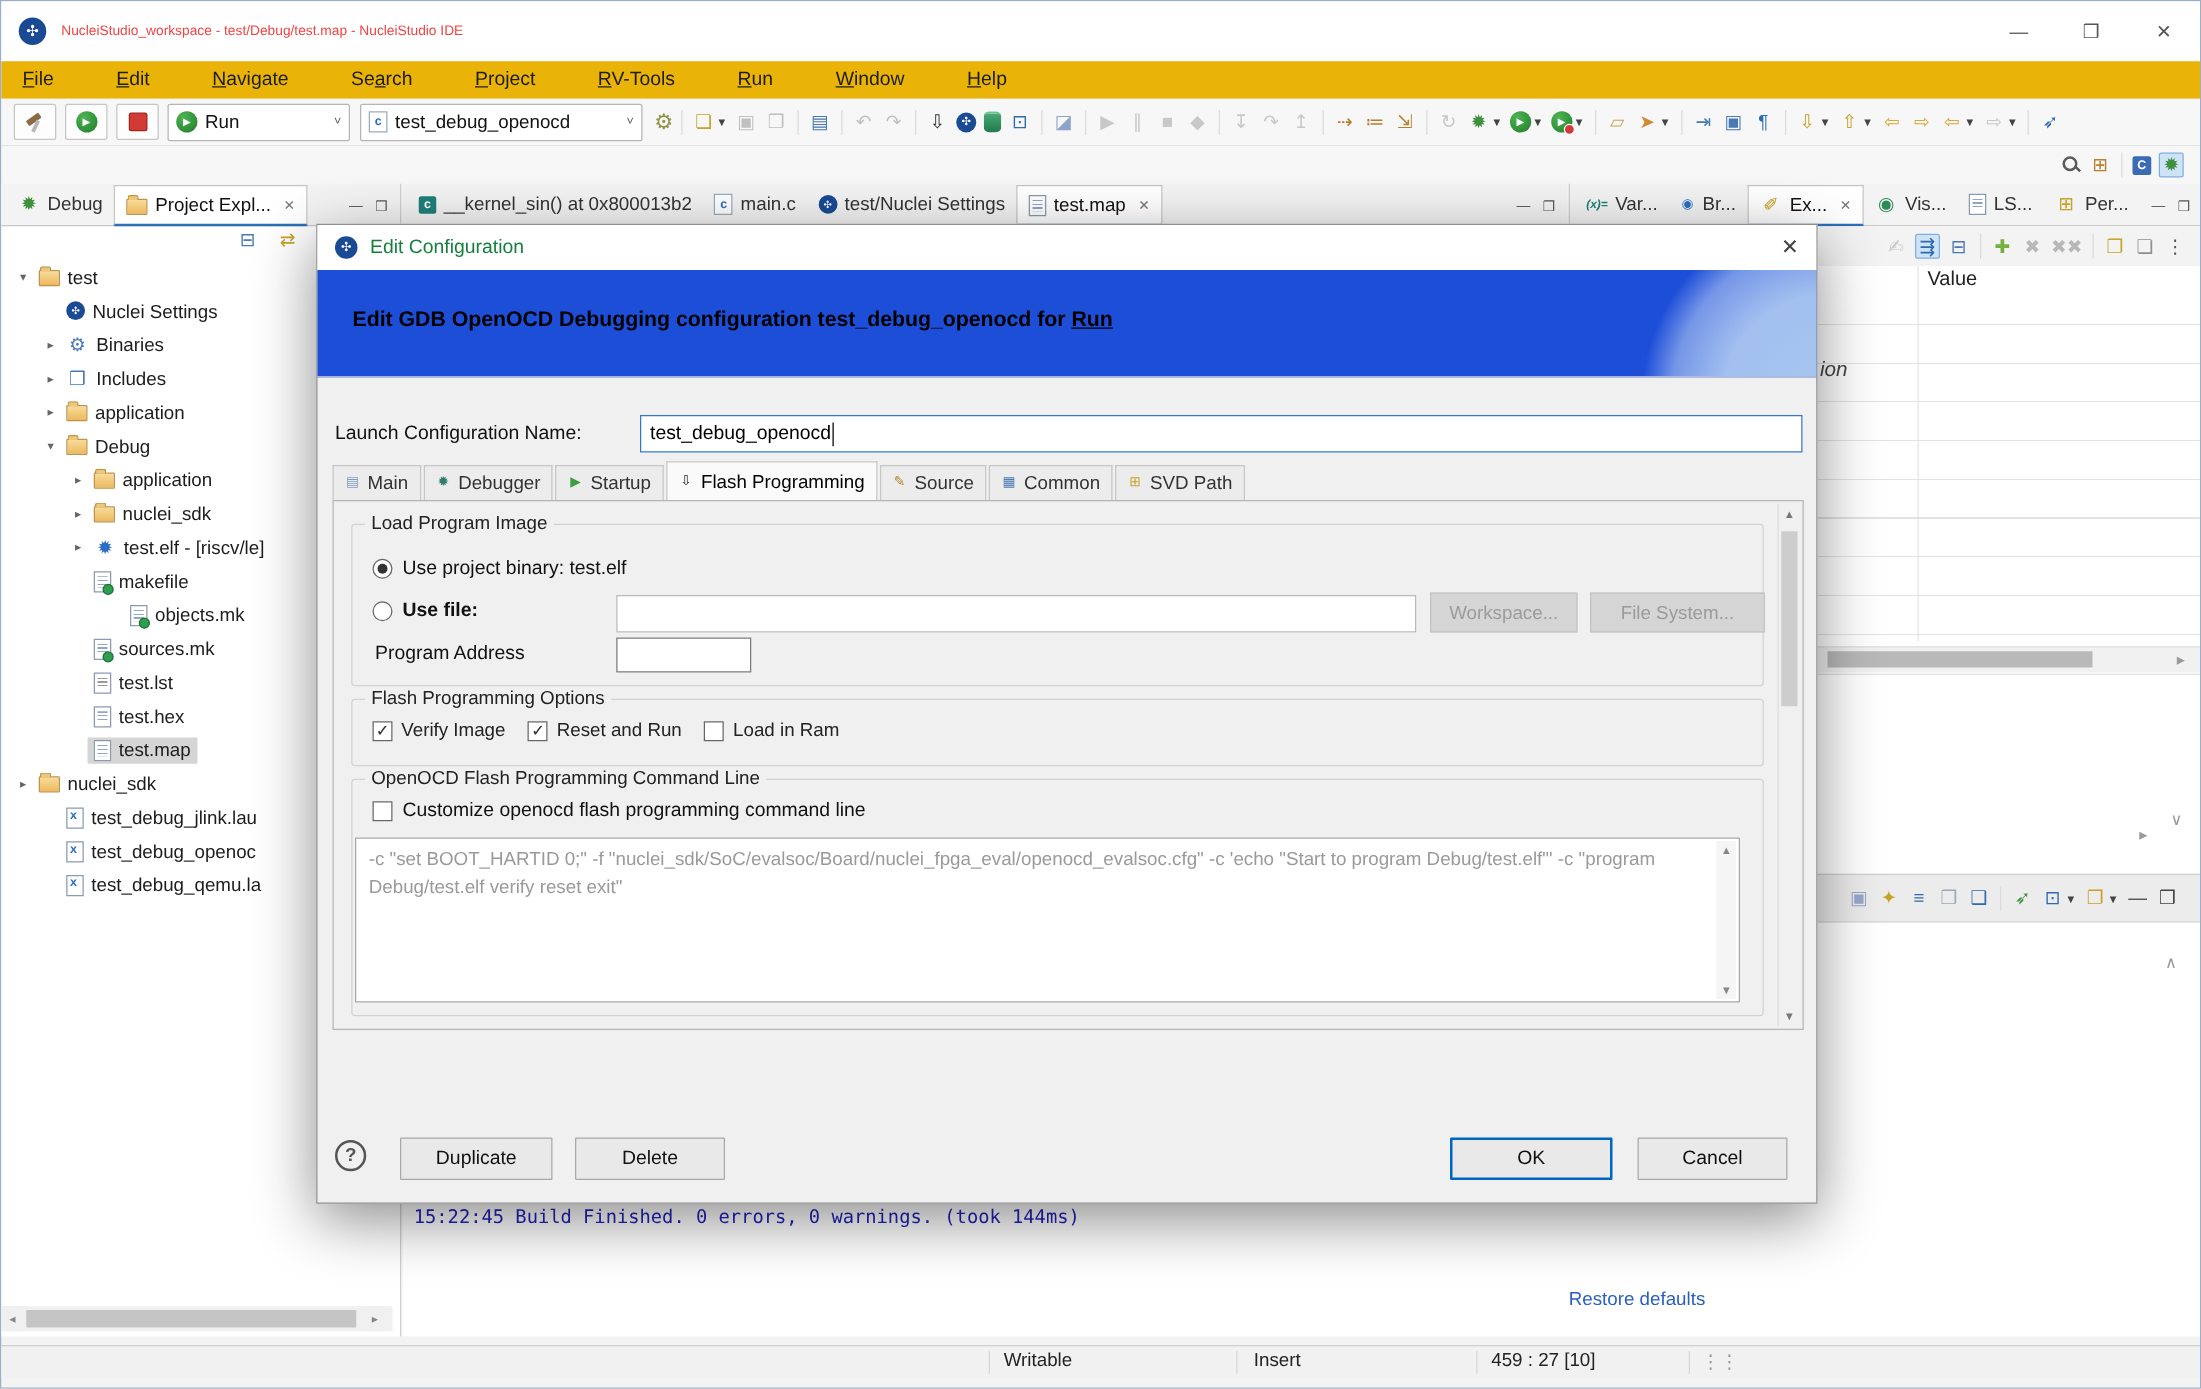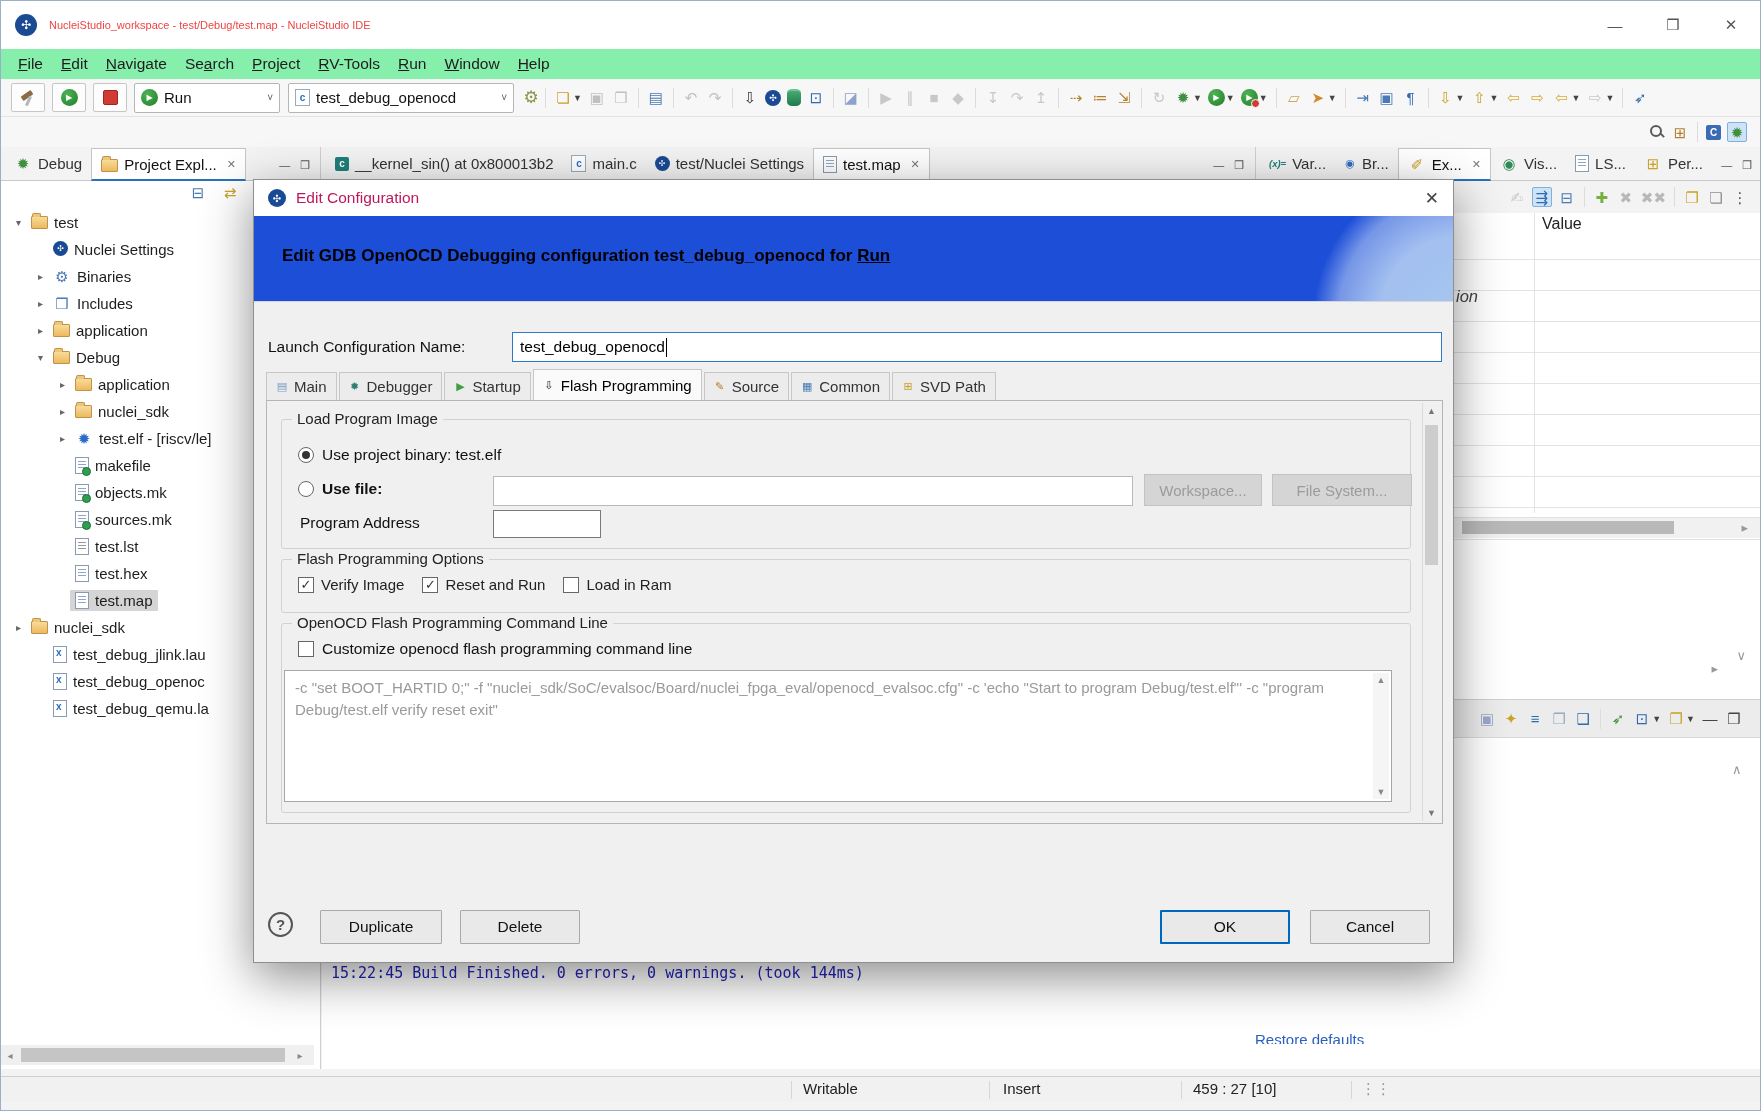--- a/index.html
+++ b/index.html
@@ -11,21 +11,21 @@
   .gl.sm{font-size:11px;min-width:12px;}
   .dd{font-size:9px;color:#444;margin-left:1px;}
   .sep{width:1px;height:20px;background:#dcdcdc;margin:0 5px;flex:none;align-self:center;}
   
   #titlebar{left:0;top:0;width:100%;height:48px;background:#fff;display:flex;align-items:center;}
   .icnuc{background:#1a4a94;border-radius:50%;color:#fff;display:inline-flex;align-items:center;justify-content:center;flex:none;}
   #title-text{color:#ef4444;font-size:11px;margin-left:12px;}
   #win-controls{position:absolute;right:0;top:0;height:48px;display:flex;}
   #win-controls span{width:58px;display:flex;align-items:center;justify-content:center;color:#555;font-size:15px;}
   
-  #menubar{left:0;top:48px;width:100%;height:30px;background:#86efac;display:flex;align-items:center;padding-left:8px;box-sizing:border-box;}
+  #menubar{left:0;top:48px;width:100%;height:30px;background:#eab308;display:flex;align-items:center;padding-left:8px;box-sizing:border-box;gap:32px;}
   .menu-item{padding:0 9px;font-size:15.5px;color:#1d1d1d;}
   .menu-item u{text-decoration:underline;}
   
   #toolbar{left:0;top:78px;width:100%;height:38px;background:#f7f7f7;border-bottom:1px solid #e3e3e3;display:flex;align-items:center;padding-left:10px;box-sizing:border-box;}
   .tbtn{width:32px;height:27px;border:1px solid #c6c6c6;border-radius:2px;background:#fdfdfd;display:inline-flex;align-items:center;justify-content:center;margin-right:7px;flex:none;}
   .combo{height:28px;border:1px solid #b5b5b5;border-radius:2px;background:#fff;display:inline-flex;align-items:center;padding:0 6px;margin-right:8px;flex:none;}
   .combo .lbl{margin:0 8px 0 6px;font-size:15px;color:#111;}
   .combo .car{font-size:10px;color:#555;margin-left:auto;}
   .greenc{width:17px;height:17px;border-radius:50%;background:radial-gradient(circle at 35% 30%,#4fb355,#1e7d27);color:#fff;display:inline-flex;align-items:center;justify-content:center;font-size:8px;flex:none;}
   .redsq{width:13px;height:13px;background:#d23b33;border:1px solid #a02520;border-radius:2px;}
@@ -90,21 +90,21 @@
   #console-line{position:absolute;left:9px;top:264px;font-family:"DejaVu Sans Mono","Liberation Mono",monospace;font-size:15px;color:#2222bb;white-space:pre;}
   .scroll-gl{color:#999;font-size:13px;}
   
   #statusbar{left:0;top:1075px;width:100%;height:26px;background:#f1f1f1;border-top:1px solid #cfcfcf;box-sizing:border-box;}
   .stsep{position:absolute;top:4px;width:1px;height:18px;background:#d6d6d6;}
   .stxt{position:absolute;top:3px;font-size:15px;color:#222;}
   
   #dialog{left:252px;top:178px;width:1201px;height:784px;background:#f0f0f0;border:1px solid #8f8f8f;
           box-shadow:0 14px 46px rgba(0,0,0,.45);z-index:40;box-sizing:border-box;}
   #dlg-titlebar{position:absolute;left:0;top:0;right:0;height:36px;background:#fff;display:flex;align-items:center;padding:0 14px;box-sizing:border-box;}
-  #dlg-title{margin-left:10px;font-size:15.5px;color:#be185d;}
+  #dlg-title{margin-left:10px;font-size:15.5px;color:#15803d;}
   #dlg-close{margin-left:auto;color:#444;font-size:17px;}
   #dlg-header{position:absolute;left:0;top:36px;right:0;height:86px;background:#1d4ed8;border-bottom:1px solid #d6d6d6;box-sizing:border-box;}
   #dlg-header .htext{position:absolute;left:28px;top:30px;font-weight:bold;font-size:17px;color:#000;}
   #dlg-header .htext .run{text-decoration:underline;}
   #dlg-swoosh{position:absolute;right:0;top:0;width:170px;height:85px;
       background:radial-gradient(circle at 105% 120%,rgba(173,205,240,.95) 0%,rgba(196,220,246,.8) 40%,rgba(226,238,250,.45) 60%,rgba(255,255,255,0) 72%);}
   #dlg-name-label{position:absolute;left:14px;top:158px;font-size:15.5px;color:#111;}
   #dlg-name-input{position:absolute;left:258px;top:152px;width:930px;height:30px;background:#fff;border:1px solid #3079c8;box-sizing:border-box;display:flex;align-items:center;padding-left:7px;font-size:15.5px;color:#000;}
   .caret{width:1px;height:19px;background:#000;margin-left:1px;}
   #dlg-tabs{position:absolute;left:12px;top:190px;height:30px;display:flex;align-items:flex-end;}
@@ -423,21 +423,21 @@
             <span>test.elf - [riscv/le]</span>
           </span>
         </div>
         <div class="trow" style="padding-left: 54px;">
           <span class="arr"></span>
           <span class="selwrap">
             <span class="icdoc mk"></span>
             <span>makefile</span>
           </span>
         </div>
-        <div class="trow" style="padding-left: 54px;">
+        <div class="trow" style="padding-left: 83px;">
           <span class="arr"></span>
           <span class="selwrap">
             <span class="icdoc mk"></span>
             <span>objects.mk</span>
           </span>
         </div>
         <div class="trow" style="padding-left: 54px;">
           <span class="arr"></span>
           <span class="selwrap">
             <span class="icdoc mk"></span>

